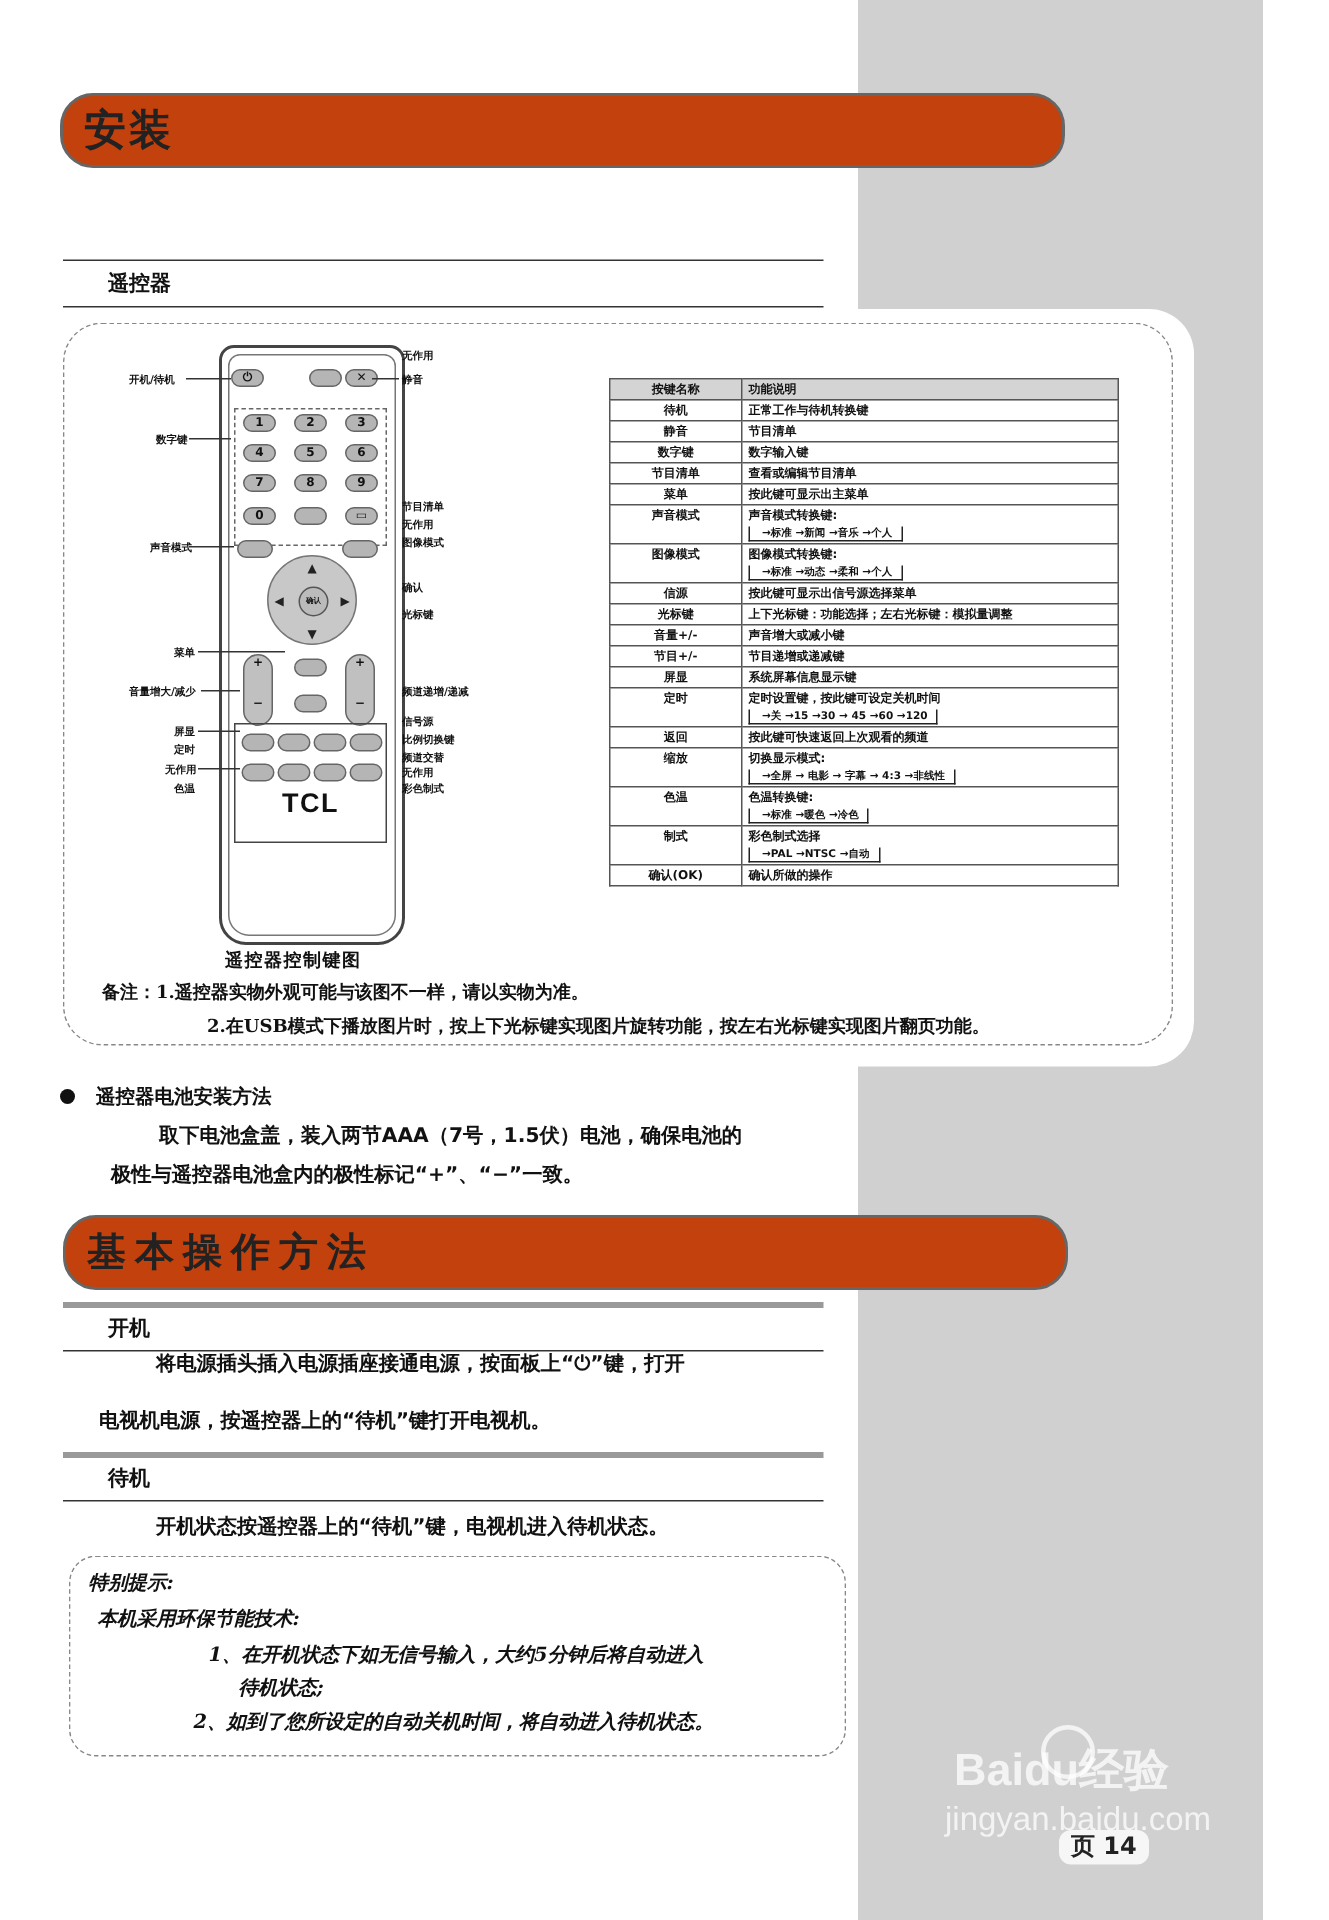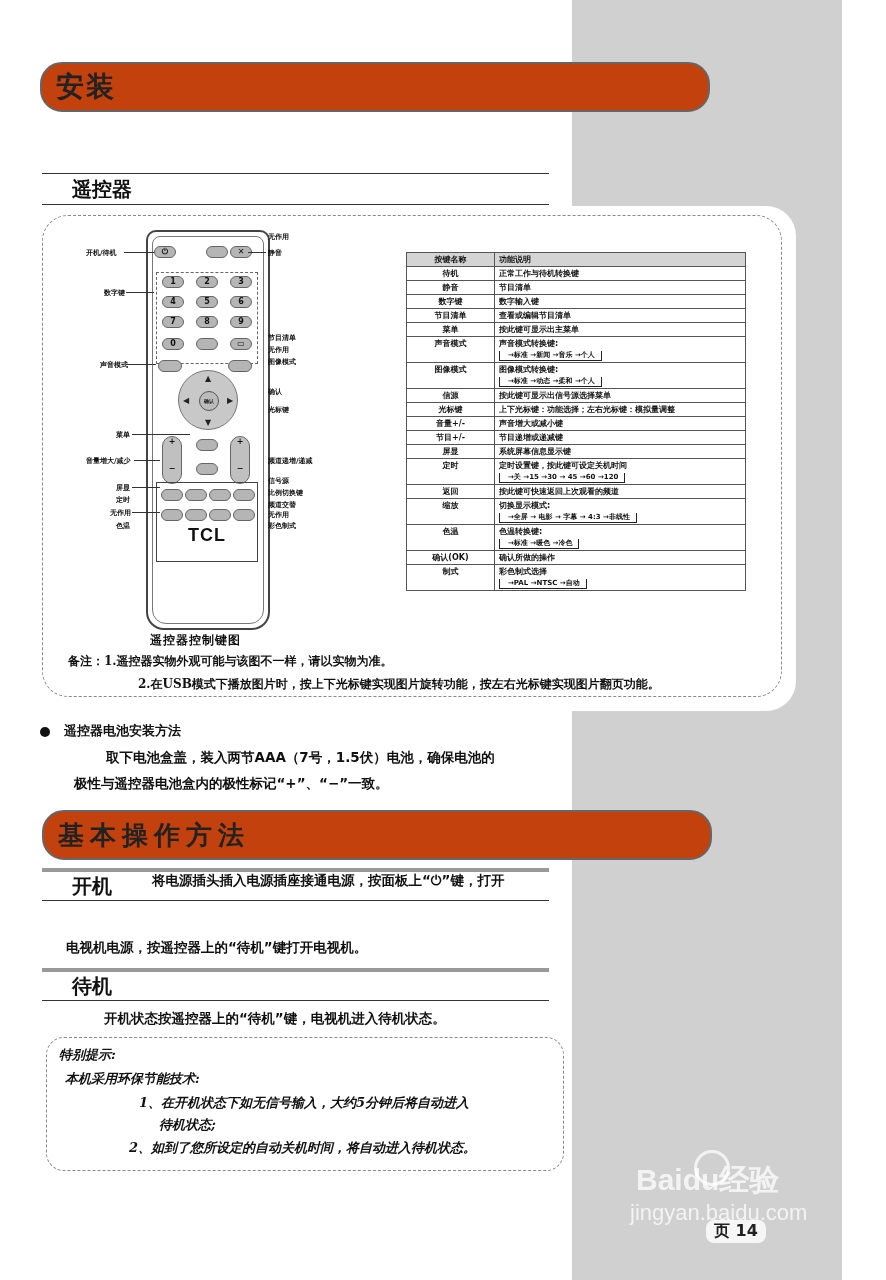--- a/index.html
+++ b/index.html
@@ -21,21 +21,21 @@
     position: absolute; left: 14px; top: 50%; transform: translateY(-50%);
     font-family: "DejaVu Serif", "Liberation Serif", serif;
     font-weight: bold; color: #222; letter-spacing: 2px;
   }
   .sub-head {
     position: absolute; left: 42px; width: 507px;
     border-top: 1.5px solid #333; border-bottom: 1.5px solid #333;
   }
   .sub-head .t {
     position: absolute; left: 30px; top: 50%; transform: translateY(-50%);
-    font-size: 20px; font-weight: bold;
+    font-size: 14px; font-weight: bold;
   }
   .sub-head.thick-top { border-top: 4px solid #999; text-align: right; }
 
   
   .remote-panel-bg {
     position: absolute; left: 36px; top: 206px; width: 760px; height: 505px;
     background: #fff; border-radius: 30px;
   }
   .remote-panel {
     position: absolute; left: 42px; top: 215px; width: 740px; height: 482px;
@@ -336,49 +336,49 @@
       </tr>
       <tr>
         <td class="name">缩放</td>
         <td><div>切换显示模式:</div><span class="cycle">→全屏 → 电影 → 字幕 → 4:3 →非线性</span></td>
       </tr>
       <tr>
         <td class="name">色温</td>
         <td><div>色温转换键:</div><span class="cycle">→标准 →暖色 →冷色</span></td>
       </tr>
       <tr>
-        <td class="name">确认(OK)</td>
-        <td>
-          <div>确认所做的操作</div>
-        </td>
-      </tr>
-      <tr>
         <td class="name">制式</td>
         <td><div>彩色制式选择</div><span class="cycle">→PAL →NTSC →自动</span></td>
       </tr>
+      <tr>
+        <td class="name">确认(OK)</td>
+        <td>
+          <div>确认所做的操作</div>
+        </td>
+      </tr>
     </tbody>
 </table>
 
 <div class="notes" style="top:653px;">备注：1.遥控器实物外观可能与该图不一样，请以实物为准。</div>
 <div class="notes" style="left:138px;top:676px;">2.在USB模式下播放图片时，按上下光标键实现图片旋转功能，按左右光标键实现图片翻页功能。</div>
 
 <div class="bullet-head">
   <span class="bullet-dot"></span><span>遥控器电池安装方法</span>
 </div>
 <div class="para" style="left:106px;top:742px;">取下电池盒盖，装入两节AAA（7号，1.5伏）电池，确保电池的</div>
 <div class="para" style="left:74px;top:768px;">极性与遥控器电池盒内的极性标记“+”、“−”一致。</div>
 
 <div class="title-box" style="left:42px;top:810px;width:670px;height:50px;">
   <span class="t" style="font-size:26px;letter-spacing:6px;">基本操作方法</span>
 </div>
 
 <div class="sub-head thick-top" style="top:868px;height:33px;">
   <span class="t">开机</span>
 </div>
-<div class="para" style="left:104px;top:865px;margin-left:48px;">将电源插头插入电源插座接通电源，按面板上“⏻”键，打开</div>
+<div class="para" style="left:104px;top:894px;">将电源插头插入电源插座接通电源，按面板上“⏻”键，打开</div>
 <div class="para" style="left:66px;top:932px;">电视机电源，按遥控器上的“待机”键打开电视机。</div>
 
 <div class="sub-head thick-top" style="top:968px;height:33px;">
   <span class="t">待机</span>
 </div>
 <div class="para" style="left:104px;top:1003px;">开机状态按遥控器上的“待机”键，电视机进入待机状态。</div>
 
 <div class="tip-box">
   <div class="tip-line" style="left:12px;top:8px;">特别提示:</div>
   <div class="tip-line" style="left:18px;top:32px;">本机采用环保节能技术:</div>

